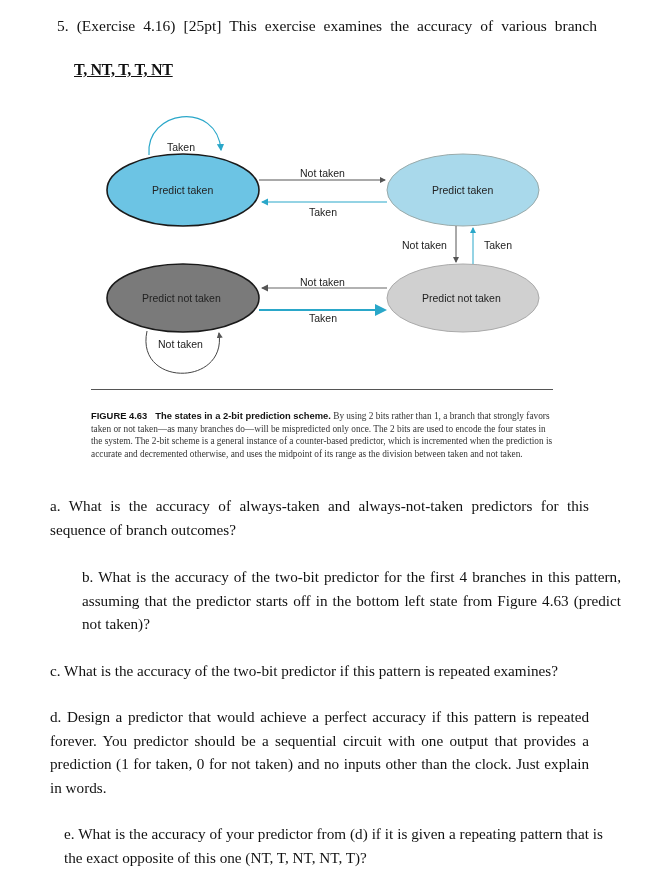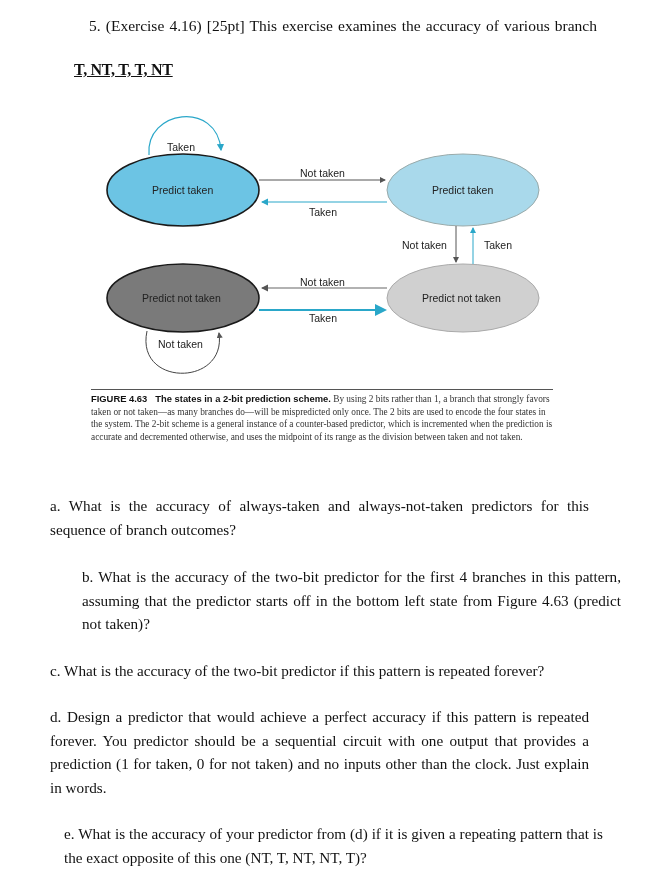--- a/index.html
+++ b/index.html
@@ -5,33 +5,33 @@
     html, body { margin: 0; padding: 0; background: #ffffff; }
     body {
       width: 663px; height: 883px; position: relative; overflow: hidden;
       font-family: "Liberation Serif", "DejaVu Serif", serif; color: #111;
     }
     .problem-head {
       position: absolute; left: 57px; top: 14px; width: 540px;
       font-size: 15.5px; line-height: 23px; text-align: justify;
     }
     .problem-head .indent { padding-left: 17px; display: block; text-align: justify; text-align-last: justify; }
-    .problem-head .first { display: block; text-align: justify; text-align-last: justify; margin-left: 32px; }
+    .problem-head .first { display: block; text-align: justify; text-align-last: justify; }
     .pattern { position: absolute; left: 74px; top: 61px; font-size: 16px; font-weight: bold; text-decoration: underline; letter-spacing: -0.3px; }
 
     .diagram { position: absolute; left: 95px; top: 105px; width: 470px; height: 280px; }
     .diagram svg { position: absolute; left: 0; top: 0; }
     .lbl {
       position: absolute; font-family: "Liberation Sans", "DejaVu Sans", sans-serif;
       font-size: 10.5px; color: #222; white-space: nowrap;
     }
 
     .caption {
       position: absolute; left: 91px; top: 389px; width: 462px;
-      border-top: 1.5px solid #555; padding-top: 3px;
+      border-top: 1.5px solid #555; padding-top: 20px;
       font-size: 9.3px; line-height: 12.6px; color: #333; text-align: left;
     }
     .caption .fig-label {
       font-family: "Liberation Sans", "DejaVu Sans", sans-serif; font-weight: bold; color: #111; font-size: 9.4px;
     }
     .caption .fig-title {
       font-family: "Liberation Sans", "DejaVu Sans", sans-serif; font-weight: bold; color: #111; font-size: 9.4px; margin-left: 8px;
     }
 
     .question {
@@ -103,15 +103,15 @@
   <span class="lbl" style="left:63px; top:233px;">Not taken</span>
 </div>
 
 <div class="caption">
   <span class="fig-label">FIGURE 4.63</span><span class="fig-title">The states in a 2-bit prediction scheme.</span>
   <span>By using 2 bits rather than 1, a branch that strongly favors taken or not taken—as many branches do—will be mispredicted only once. The 2 bits are used to encode the four states in the system. The 2-bit scheme is a general instance of a counter-based predictor, which is incremented when the prediction is accurate and decremented otherwise, and uses the midpoint of its range as the division between taken and not taken.</span>
 </div>
 
 <div class="question q-a">a. What is the accuracy of always-taken and always-not-taken predictors for this sequence of branch outcomes?</div>
 <div class="question q-b">b. What is the accuracy of the two-bit predictor for the first 4 branches in this pattern, assuming that the predictor starts off in the bottom left state from Figure 4.63 (predict not taken)?</div>
-<div class="question q-c">c. What is the accuracy of the two-bit predictor if this pattern is repeated forever?</div>
+<div class="question q-c">c. What is the accuracy of the two-bit predictor if this pattern is repeated examines?</div>
 <div class="question q-d">d. Design a predictor that would achieve a perfect accuracy if this pattern is repeated forever. You predictor should be a sequential circuit with one output that provides a prediction (1 for taken, 0 for not taken) and no inputs other than the clock. Just explain in words.</div>
 <div class="question q-e">e. What is the accuracy of your predictor from (d) if it is given a repeating pattern that is the exact opposite of this one (NT, T, NT, NT, T)?</div>
 
 </body></html>

